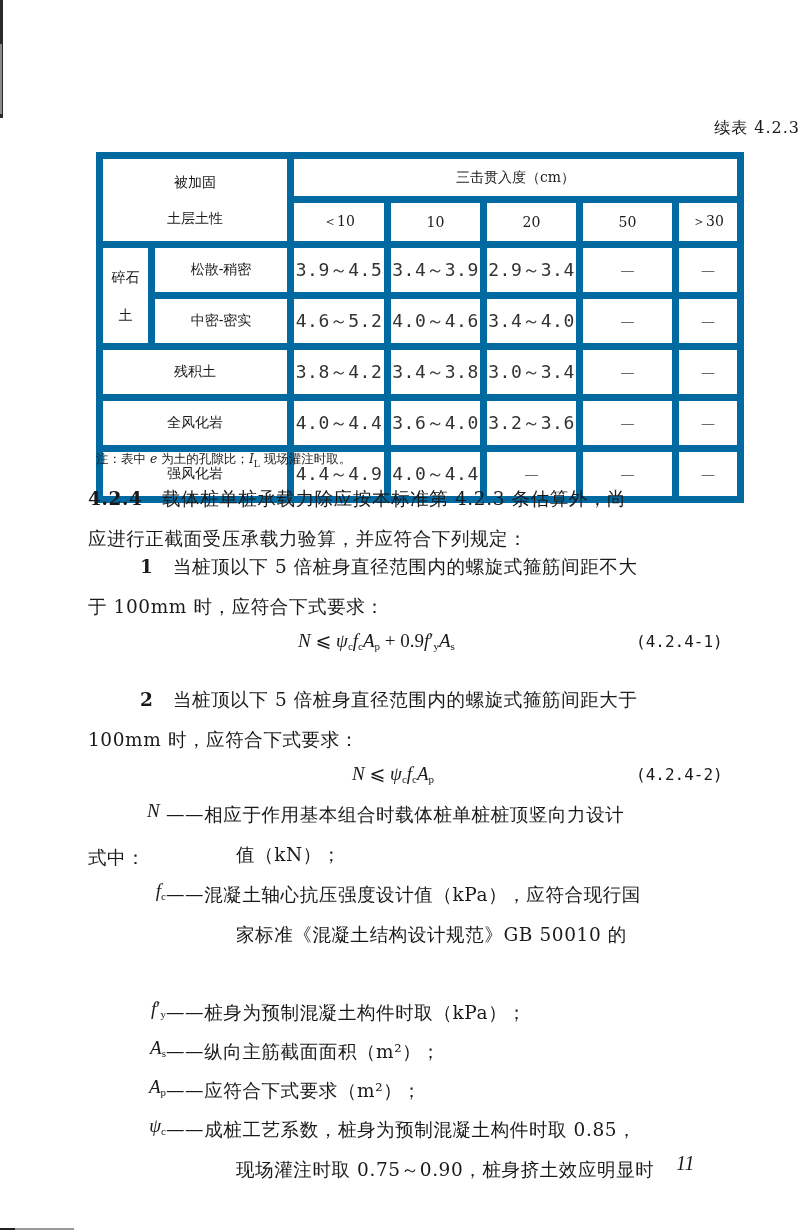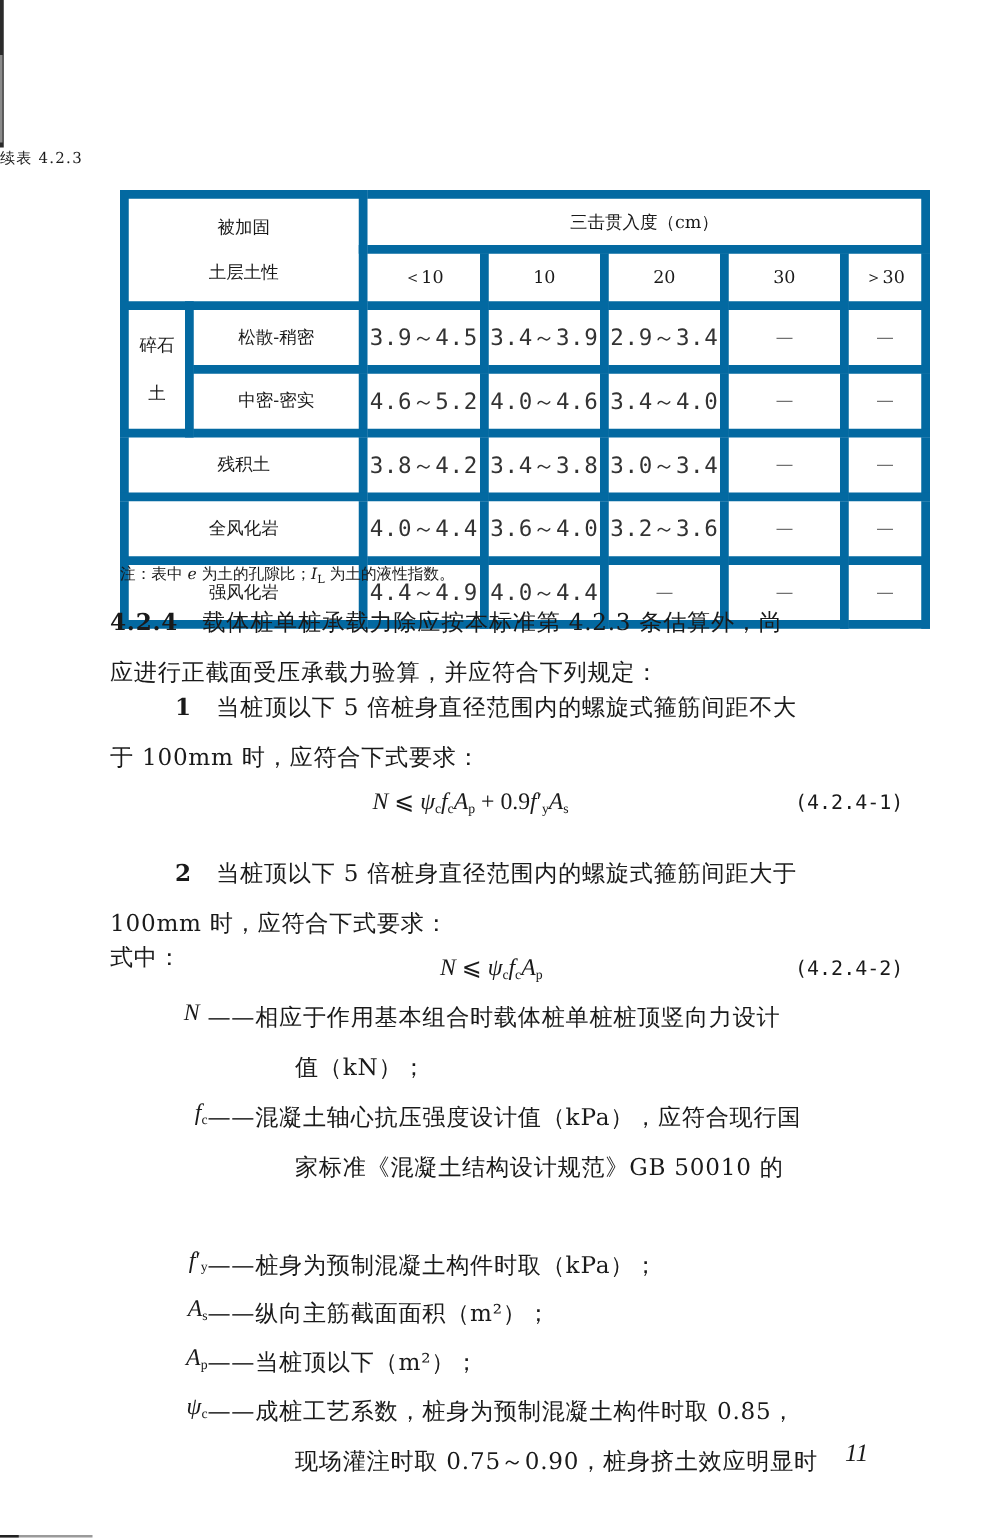--- a/index.html
+++ b/index.html
@@ -5,21 +5,21 @@
   html, body { margin: 0; padding: 0; }
   body {
     width: 800px; height: 1231px; background: #ffffff; position: relative; overflow: hidden;
     font-family: "DejaVu Serif", "Liberation Serif", serif; color: #1a1a1a;
   }
   .edge-top { position: absolute; left: 0; top: 0; width: 3px; height: 118px; background: #2a2a2a; }
   .edge-top2 { position: absolute; left: 0; top: 44px; width: 2px; height: 70px; background: #8a8a8a; }
   .edge-bottom { position: absolute; left: 0; top: 1228px; width: 74px; height: 2px; background: #9a9a9a; }
   .edge-bottom2 { position: absolute; left: 0; top: 1228px; width: 15px; height: 2px; background: #222; }
 
-  .table-caption { position: absolute; top: 118px; left: 0; width: 800px; text-align: left; font-size: 12px; letter-spacing: 1px; }
+  .table-caption { position: absolute; top: 118px; left: 0; width: 800px; text-align: right; font-size: 16px; letter-spacing: 1px; }
   table.data {
     position: absolute; left: 96px; top: 152px; width: 641px; border-collapse: collapse;
     font-size: 14px; table-layout: fixed;
   }
   table.data td, table.data th { border: 7px solid #0369a1; text-align: center; font-weight: normal; padding: 0; }
   table.data { border: 2px solid #111; }
   .hrow1 td { height: 37px; }
   .hrow2 td { height: 38px; }
   .brow td { height: 44px; }
   .num { font-family: "DejaVu Sans Mono", "Liberation Mono", monospace; font-size: 18px; color: #333; letter-spacing: 0.5px; }
@@ -63,21 +63,21 @@
     <td colspan="2" rowspan="2">
       <div style="line-height:36px">被加固</div>
       <div style="line-height:36px">土层土性</div>
     </td>
     <td colspan="5">三击贯入度（cm）</td>
   </tr>
   <tr class="hrow2">
     <td>＜10</td>
     <td>10</td>
     <td>20</td>
-    <td>30</td>
+    <td>50</td>
     <td>＞30</td>
   </tr>
   <tr class="brow">
     <td rowspan="2">
       <div style="line-height:38px">碎石</div>
       <div style="line-height:38px">土</div>
     </td>
     <td>松散-稍密</td>
     <td class="num">3.9～4.5</td>
     <td class="num">3.4～3.9</td>
@@ -114,21 +114,21 @@
     <td class="num">4.4～4.9</td>
     <td class="num">4.0～4.4</td>
     <td class="dash">—</td>
     <td class="dash">—</td>
     <td class="dash">—</td>
   </tr>
 </tbody>
   </table>
 
 <div class="note">
-  <span>注：表中 </span><i>e</i><span> 为土的孔隙比；</span><i>I</i><sub style="font-size:9px">L</sub><span> 为土的液性指数。</span>
+  <span>注：表中 </span><i>e</i><span> 为土的孔隙比；</span><i>I</i><sub style="font-size:9px">L</sub><span> 现场灌注时取。</span>
 </div>
 
 <div class="p" style="top:485px;">
   <div><span class="bold">4.2.4</span>&nbsp;&nbsp;&nbsp;<span>载体桩单桩承载力除应按本标准第 4.2.3 条估算外，尚</span></div>
   <div style="margin-top:12px">应进行正截面受压承载力验算，并应符合下列规定：</div>
 </div>
 
 <div class="p" style="top:553px;">
   <div style="padding-left:52px"><span class="bold">1</span>&nbsp;&nbsp;&nbsp;<span>当桩顶以下 5 倍桩身直径范围内的螺旋式箍筋间距不大</span></div>
   <div style="margin-top:12px">于 100mm 时，应符合下式要求：</div>
@@ -142,21 +142,21 @@
 <div class="p" style="top:686px;">
   <div style="padding-left:52px"><span class="bold">2</span>&nbsp;&nbsp;&nbsp;<span>当桩顶以下 5 倍桩身直径范围内的螺旋式箍筋间距大于</span></div>
   <div style="margin-top:12px">100mm 时，应符合下式要求：</div>
 </div>
 
 <div class="formula" style="left:352px; top:762px;">
   <i>N</i> ⩽ <i>ψ</i><sub>c</sub><i>f</i><sub>c</sub><i>A</i><sub>p</sub>
 </div>
 <div class="eqno" style="left:636px; top:765px;">(4.2.4-2)</div>
 
-<div class="p" style="top:753px; width:80px;">式中：</div>
+<div class="p" style="top:844px; width:80px;">式中：</div>
 
 <div class="sym" style="left:147px; top:800px; width:80px; text-align:left;"><i>N</i></div>
 <div class="p" style="left:166px; top:801px; width:580px;">
   <div>——相应于作用基本组合时载体桩单桩桩顶竖向力设计</div>
   <div style="padding-left:70px; margin-top:12px">值（kN）；</div>
 </div>
 
 <div class="sym" style="left:86px; top:880px;"><i>f</i><sub>c</sub></div>
 <div class="p" style="left:166px; top:881px; width:580px;">
   <div>——混凝土轴心抗压强度设计值（kPa），应符合现行国</div>
@@ -168,21 +168,21 @@
   <div>——桩身为预制混凝土构件时取（kPa）；</div>
 </div>
 
 <div class="sym" style="left:86px; top:1037px;"><i>A</i><sub>s</sub></div>
 <div class="p" style="left:166px; top:1038px; width:580px;">
   <div>——纵向主筋截面面积（m²）；</div>
 </div>
 
 <div class="sym" style="left:86px; top:1076px;"><i>A</i><sub>p</sub></div>
 <div class="p" style="left:166px; top:1077px; width:580px;">
-  <div>——当桩顶以下（m²）；</div>
+  <div>——应符合下式要求（m²）；</div>
 </div>
 
 <div class="sym" style="left:86px; top:1115px;"><i>ψ</i><sub>c</sub></div>
 <div class="p" style="left:166px; top:1116px; width:590px;">
   <div>——成桩工艺系数，桩身为预制混凝土构件时取 0.85，</div>
   <div style="padding-left:70px; margin-top:12px">现场灌注时取 0.75～0.90，桩身挤土效应明显时</div>
 </div>
 
 <div class="pagenum">11</div>
 

